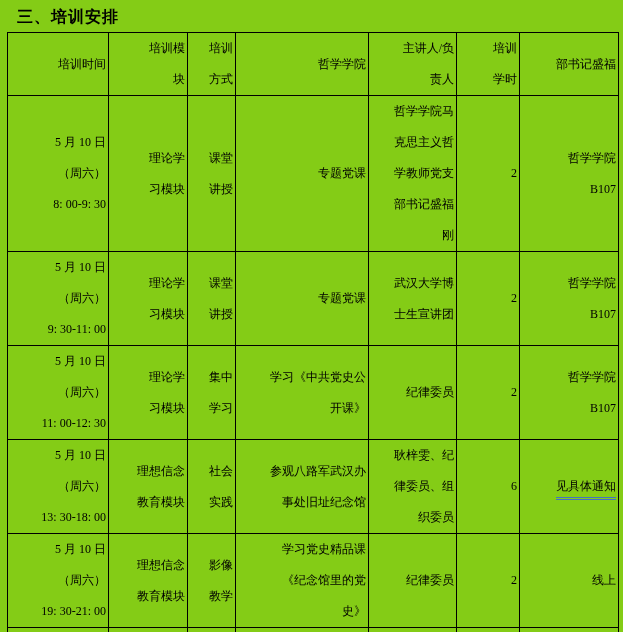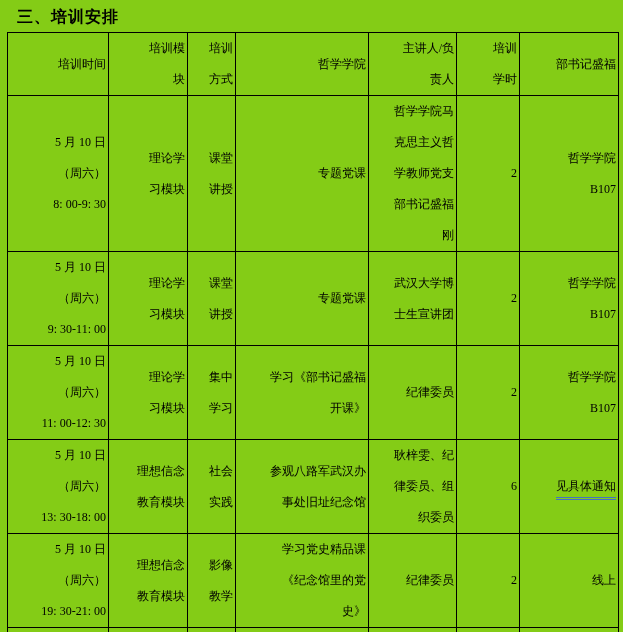--- a/index.html
+++ b/index.html
@@ -106,21 +106,21 @@
 B107</td>
       </tr>
       <tr class="r3">
         <td>5 月 10 日
 （周六）
 11: 00-12: 30</td>
         <td>理论学
 习模块</td>
         <td>集中
 学习</td>
-        <td>学习《部书记盛福
+        <td>学习《中共党史公
 开课》</td>
         <td>纪律委员</td>
         <td>2</td>
         <td>哲学学院
 B107</td>
       </tr>
       <tr class="r4">
         <td>5 月 10 日
 （周六）
 13: 30-18: 00</td>

